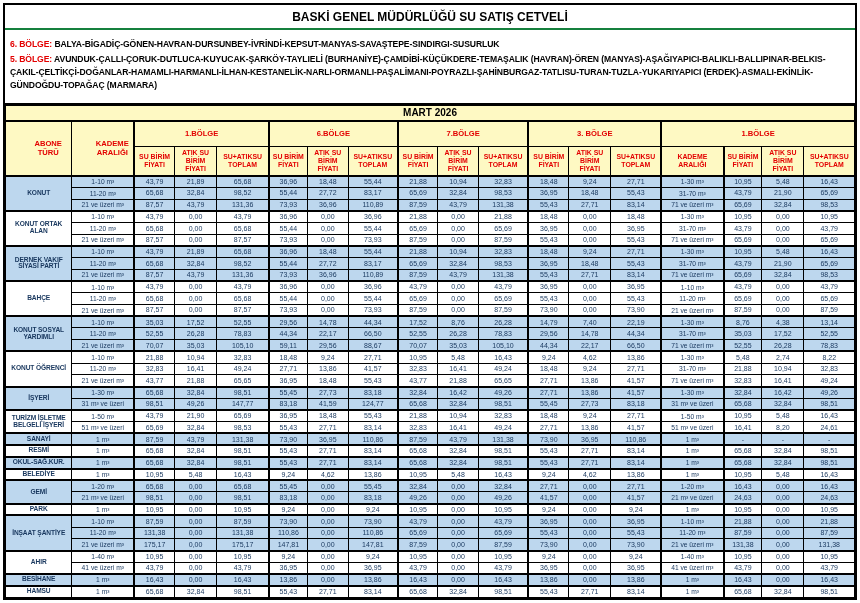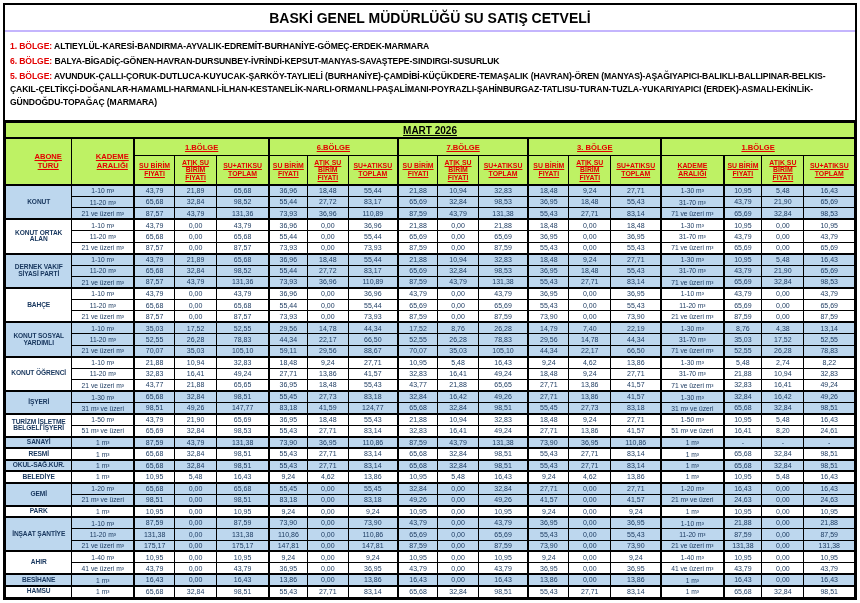--- a/index.html
+++ b/index.html
@@ -8,23 +8,23 @@
     width:860px; height:603px; padding:3px;
     font-family:"Liberation Sans", sans-serif;
     -webkit-font-smoothing:antialiased;
   }
   .outer {
     width:100%; height:100%;
     border:2px solid #000;
     display:flex; flex-direction:column;
   }
   .title-bar {
-    border-bottom:2px solid #c4b5fd;
+    border-bottom:2px solid #15803d;
     text-align:center;
-    font-weight:bold; font-size:14px; color:#000;
+    font-weight:bold; font-size:12px; color:#000;
     padding:5px 2px 4px;
     flex:0 0 auto;
   }
   .regions {
     border-bottom:2.5px solid #000;
     padding:5px 5px 9px;
     flex:0 0 auto;
   }
   .regions p {
     margin:2.5px 0;
@@ -35,26 +35,26 @@
   .table-wrap { flex:1 1 auto; }
   table {
     width:100%; height:100%;
     border-collapse:collapse; table-layout:fixed;
   }
   th, td {
     border:1px solid #000;
     text-align:center; vertical-align:middle;
     padding:0 1px; overflow:hidden;
   }
-  thead th { color:#e30000; font-weight:bold; background:#bef264;text-decoration:underline; }
+  thead th { color:#e30000; font-weight:bold; background:#fef9c3; }
   th.period {
     color:#000; font-size:10px; font-weight:bold;
     height:15px; border-bottom:2px solid #000;
   }
-  tr.bolge-row th { font-size:7.6px; height:18px; }
+  tr.bolge-row th { font-size:7.6px; height:26px; }
   tr.sub-row th { font-size:6.9px; height:29px; line-height:1.12; }
   th.htop { font-size:7.4px;padding-left:20px; }
   tbody td {
     color:#17365D; font-size:7px; height:10.8px; line-height:1.05;
   }
   td.abone { font-weight:bold; font-size:6.6px; letter-spacing:-0.1px; }
   td.kademe { font-size:6.7px; }
   td.price { font-size:7px; }
   tr.shaded td { background:#BDD7EE; }
   tr.gfirst td { border-top:2px solid #000; }
@@ -63,21 +63,20 @@
 </head>
 <body>
 
 <div class="outer">
 
   <div class="title-bar">
     <span>BASKİ GENEL MÜDÜRLÜĞÜ SU SATIŞ CETVELİ</span>
   </div>
 
   <div class="regions">
-    <p><span class="rlabel">1. BÖLGE:</span> <span>ALTIEYLÜL-KARESİ-BANDIRMA-AYVALIK-EDREMİT-BURHANİYE-GÖMEÇ-ERDEK-MARMARA</span></p>
     <p><span class="rlabel">6. BÖLGE:</span> <span>BALYA-BİGADİÇ-GÖNEN-HAVRAN-DURSUNBEY-İVRİNDİ-KEPSUT-MANYAS-SAVAŞTEPE-SINDIRGI-SUSURLUK</span></p>
     <p><span class="rlabel">5. BÖLGE:</span> <span>AVUNDUK-ÇALLI-ÇORUK-DUTLUCA-KUYUCAK-ŞARKÖY-TAYLIELİ (BURHANİYE)-ÇAMDİBİ-KÜÇÜKDERE-TEMAŞALIK (HAVRAN)-ÖREN (MANYAS)-AŞAĞIYAPICI-BALIKLI-BALLIPINAR-BELKIS-ÇAKIL-ÇELTİKÇİ-DOĞANLAR-HAMAMLI-HARMANLI-İLHAN-KESTANELİK-NARLI-ORMANLI-PAŞALİMANI-POYRAZLI-ŞAHİNBURGAZ-TATLISU-TURAN-TUZLA-YUKARIYAPICI (ERDEK)-ASMALI-EKİNLİK-GÜNDOĞDU-TOPAĞAÇ (MARMARA)</span></p>
   </div>
 
   <div class="table-wrap">
   <table>
     <colgroup>
       <col style="width:66px">
           <col style="width:62px">
       <col style="width:40px">

